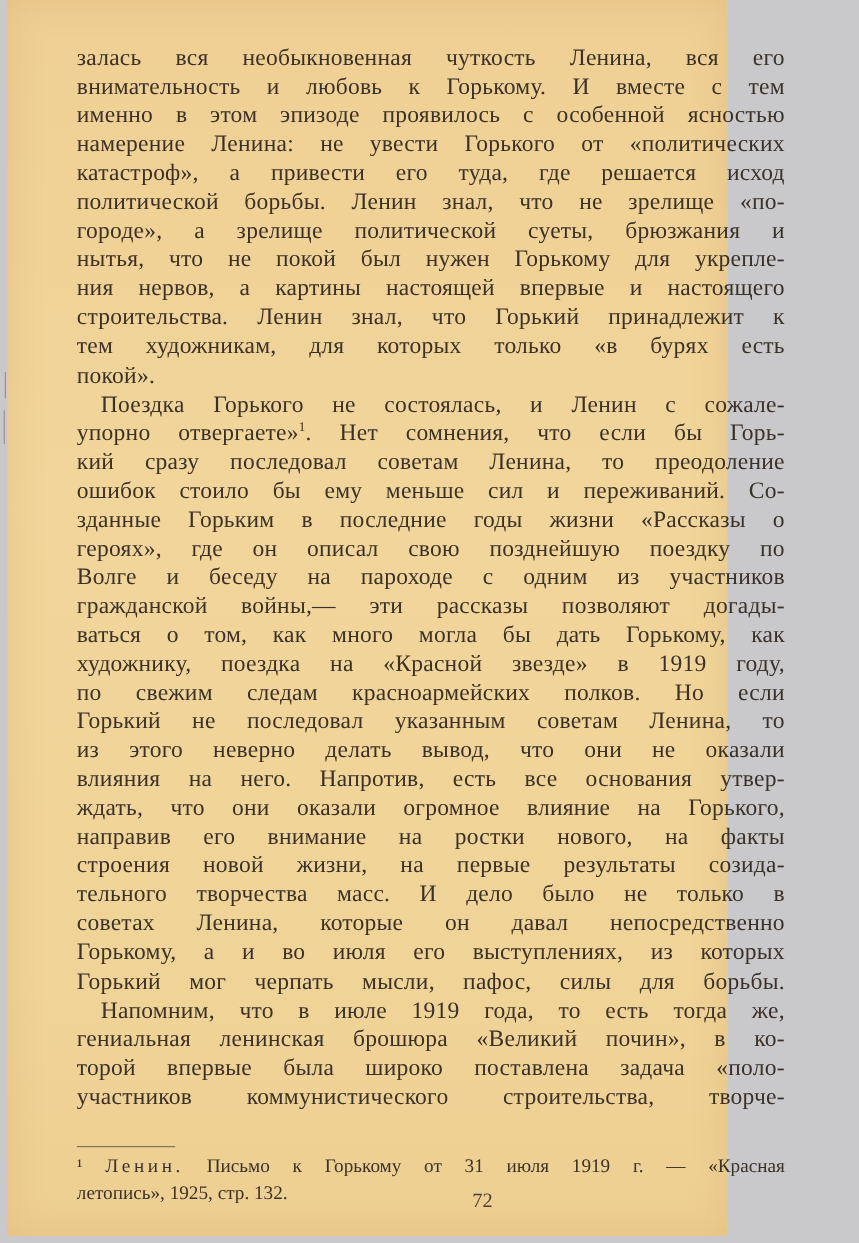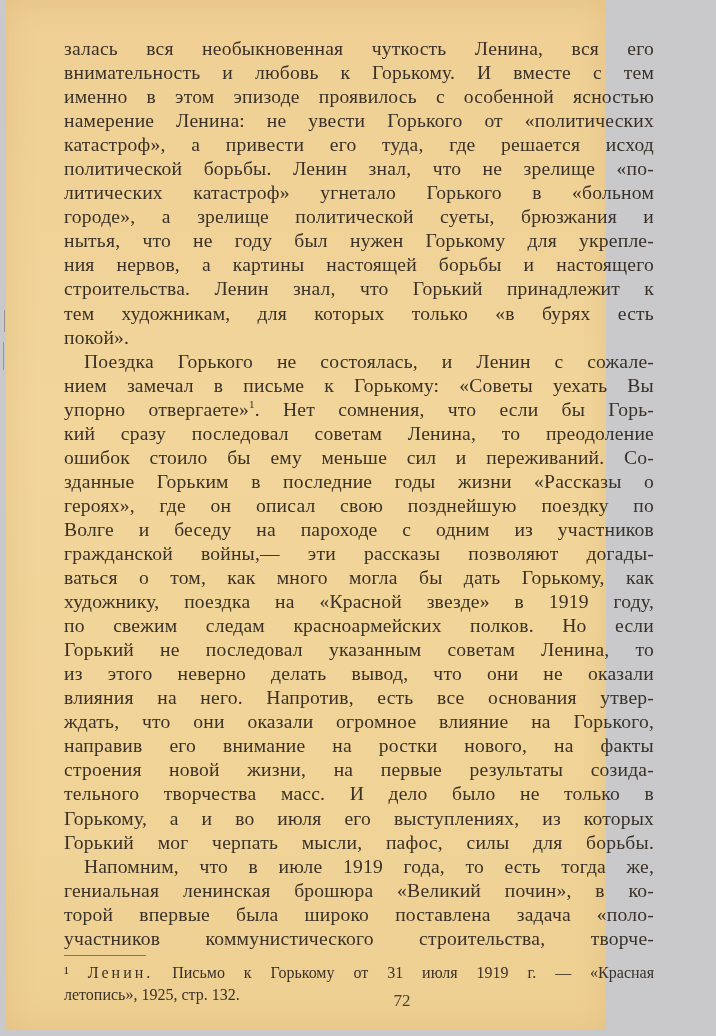--- a/index.html
+++ b/index.html
@@ -53,46 +53,45 @@
   <div class="mark" style="left:-2px;top:310px;width:1px;height:22px;"></div>
   <div class="mark" style="left:-3px;top:342px;width:1px;height:28px;"></div>
 
   <div class="text" id="body-text">
       <span class="line">залась вся необыкновенная чуткость Ленина, вся его</span>
       <span class="line">внимательность и любовь к Горькому. И вместе с тем</span>
       <span class="line">именно в этом эпизоде проявилось с особенной ясностью</span>
       <span class="line">намерение Ленина: не увести Горького от «политических</span>
       <span class="line">катастроф», а привести его туда, где решается исход</span>
       <span class="line">политической борьбы. Ленин знал, что не зрелище «по-</span>
-      <span class="line">литических катастроф» угнетало Горького в «больном</span>
       <span class="line">городе», а зрелище политической суеты, брюзжания и</span>
-      <span class="line">нытья, что не году был нужен Горькому для укрепле-</span>
-      <span class="line">ния нервов, а картины настоящей борьбы и настоящего</span>
+      <span class="line">нытья, что не покой был нужен Горькому для укрепле-</span>
+      <span class="line">ния нервов, а картины настоящей впервые и настоящего</span>
       <span class="line">строительства. Ленин знал, что Горький принадлежит к</span>
       <span class="line">тем художникам, для которых только «в бурях есть</span>
       <span class="line last">покой».</span>
       <span class="line indent">Поездка Горького не состоялась, и Ленин с сожале-</span>
-      <span class="line">нием замечал в письме к Горькому: «Советы уехать Вы</span>
       <span class="line">упорно отвергаете»<sup>1</sup>. Нет сомнения, что если бы Горь-</span>
       <span class="line">кий сразу последовал советам Ленина, то преодоление</span>
       <span class="line">ошибок стоило бы ему меньше сил и переживаний. Со-</span>
       <span class="line">зданные Горьким в последние годы жизни «Рассказы о</span>
       <span class="line">героях», где он описал свою позднейшую поездку по</span>
       <span class="line">Волге и беседу на пароходе с одним из участников</span>
       <span class="line">гражданской войны,— эти рассказы позволяют догады-</span>
       <span class="line">ваться о том, как много могла бы дать Горькому, как</span>
       <span class="line">художнику, поездка на «Красной звезде» в 1919 году,</span>
       <span class="line">по свежим следам красноармейских полков. Но если</span>
       <span class="line">Горький не последовал указанным советам Ленина, то</span>
       <span class="line">из этого неверно делать вывод, что они не оказали</span>
       <span class="line">влияния на него. Напротив, есть все основания утвер-</span>
       <span class="line">ждать, что они оказали огромное влияние на Горького,</span>
       <span class="line">направив его внимание на ростки нового, на факты</span>
       <span class="line">строения новой жизни, на первые результаты созида-</span>
       <span class="line">тельного творчества масс. И дело было не только в</span>
+      <span class="line">советах Ленина, которые он давал непосредственно</span>
       <span class="line">Горькому, а и во июля его выступлениях, из которых</span>
       <span class="line">Горький мог черпать мысли, пафос, силы для борьбы.</span>
       <span class="line indent">Напомним, что в июле 1919 года, то есть тогда же,</span>
       <span class="line">гениальная ленинская брошюра «Великий почин», в ко-</span>
       <span class="line">торой впервые была широко поставлена задача «поло-</span>
       <span class="line">участников коммунистического строительства, творче-</span>
     </div>
 
   <div class="rule"></div>
 

